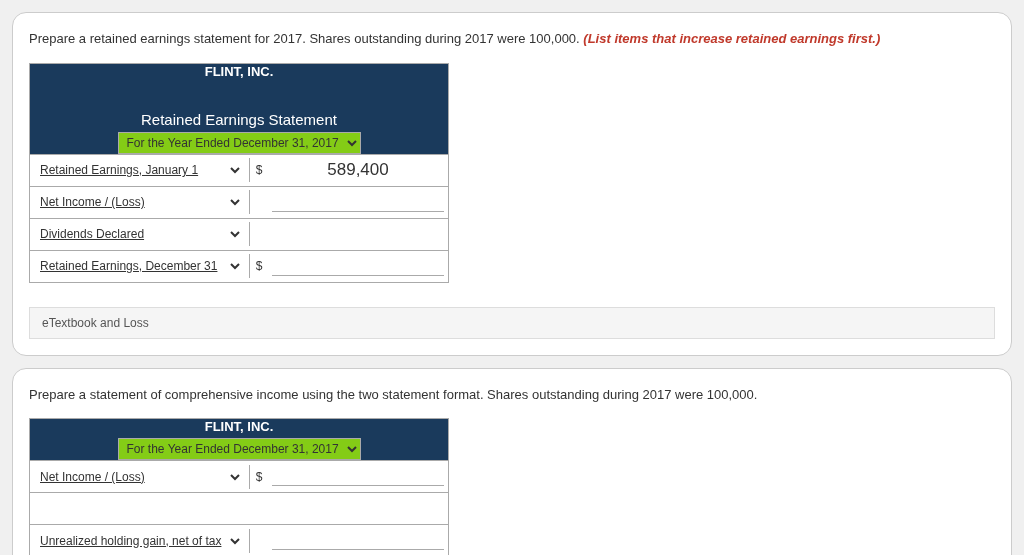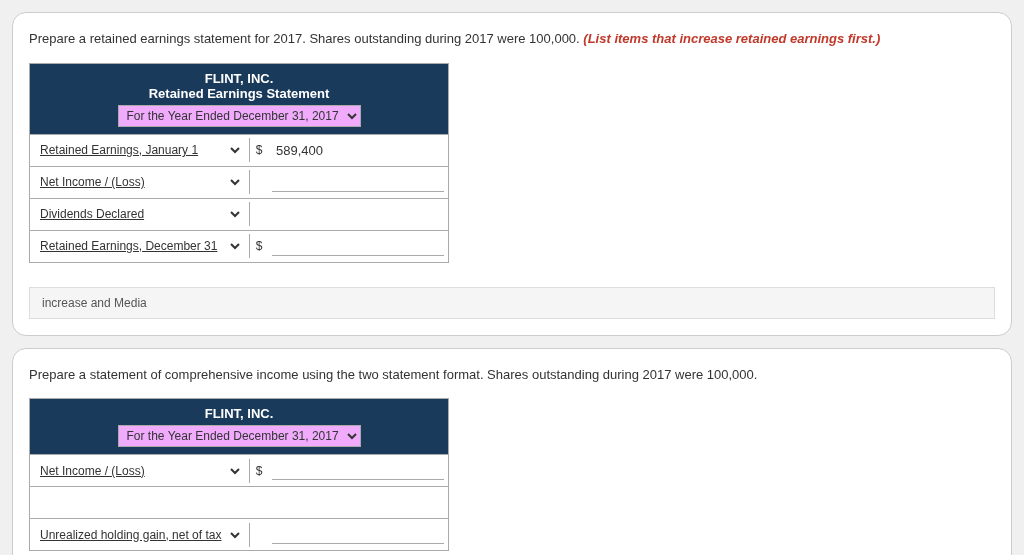--- a/index.html
+++ b/index.html
@@ -27,43 +27,44 @@
 
     .statement-container {
       width: 420px;
       border: 1px solid #aaa;
     }
 
     .statement-header {
       background: #1a3a5c;
       color: #fff;
       text-align: center;
-      padding: 7px 6px;
+      padding: 0 6px;
     }
 
     .statement-header .company-name {
       font-weight: bold;
       font-size: 13px;
     }
 
     .statement-header .statement-title {
-      font-weight: bold;
-      font-size: 13px;
+      font-weight: normal;
+      font-size: 15px;
+      margin-top: 32px;
     }
 
     .statement-header .period-row {
       display: flex;
       align-items: center;
       justify-content: center;
       margin-top: 4px;
     }
 
     .period-select {
       font-size: 12px;
-      background: #f0abfc;
+      background: #84cc16;
       color: #333;
       border: 1px solid #aaa;
       padding: 2px 4px;
       appearance: auto;
     }
 
     .statement-row {
       display: flex;
       align-items: center;
       border-top: 1px solid #aaa;
@@ -110,23 +111,23 @@
       border-bottom: 1px solid #aaa;
       font-size: 12px;
       text-align: right;
       padding: 2px 4px;
       background: transparent;
       outline: none;
     }
 
     .row-value {
       flex: 1;
-      text-align: left;
+      text-align: center;
       padding: 4px 8px;
-      font-size: 13px;
+      font-size: 17px;
     }
 
     .etextbook-bar {
       margin-top: 14px;
       background: #f5f5f5;
       border: 1px solid #ddd;
       padding: 8px 12px;
       font-size: 12px;
       color: #555;
     }
@@ -194,21 +195,21 @@
       <div class="row-dollar">$</div>
       <div class="row-input-wrapper">
         <input type="text" class="row-input" value="" style="">
       </div>
     </div>
   </div>
 
   <div class="spacer"></div>
 
   <div class="etextbook-bar">
-    <span>increase and Media</span>
+    <span>eTextbook and Loss</span>
   </div>
 </div>
 
 <div class="section-wrapper">
   <p class="instruction-text">
     <span>Prepare a statement of comprehensive income using the two statement format. Shares outstanding during 2017 were 100,000.</span>
   </p>
 
   <div class="statement-container">
 

